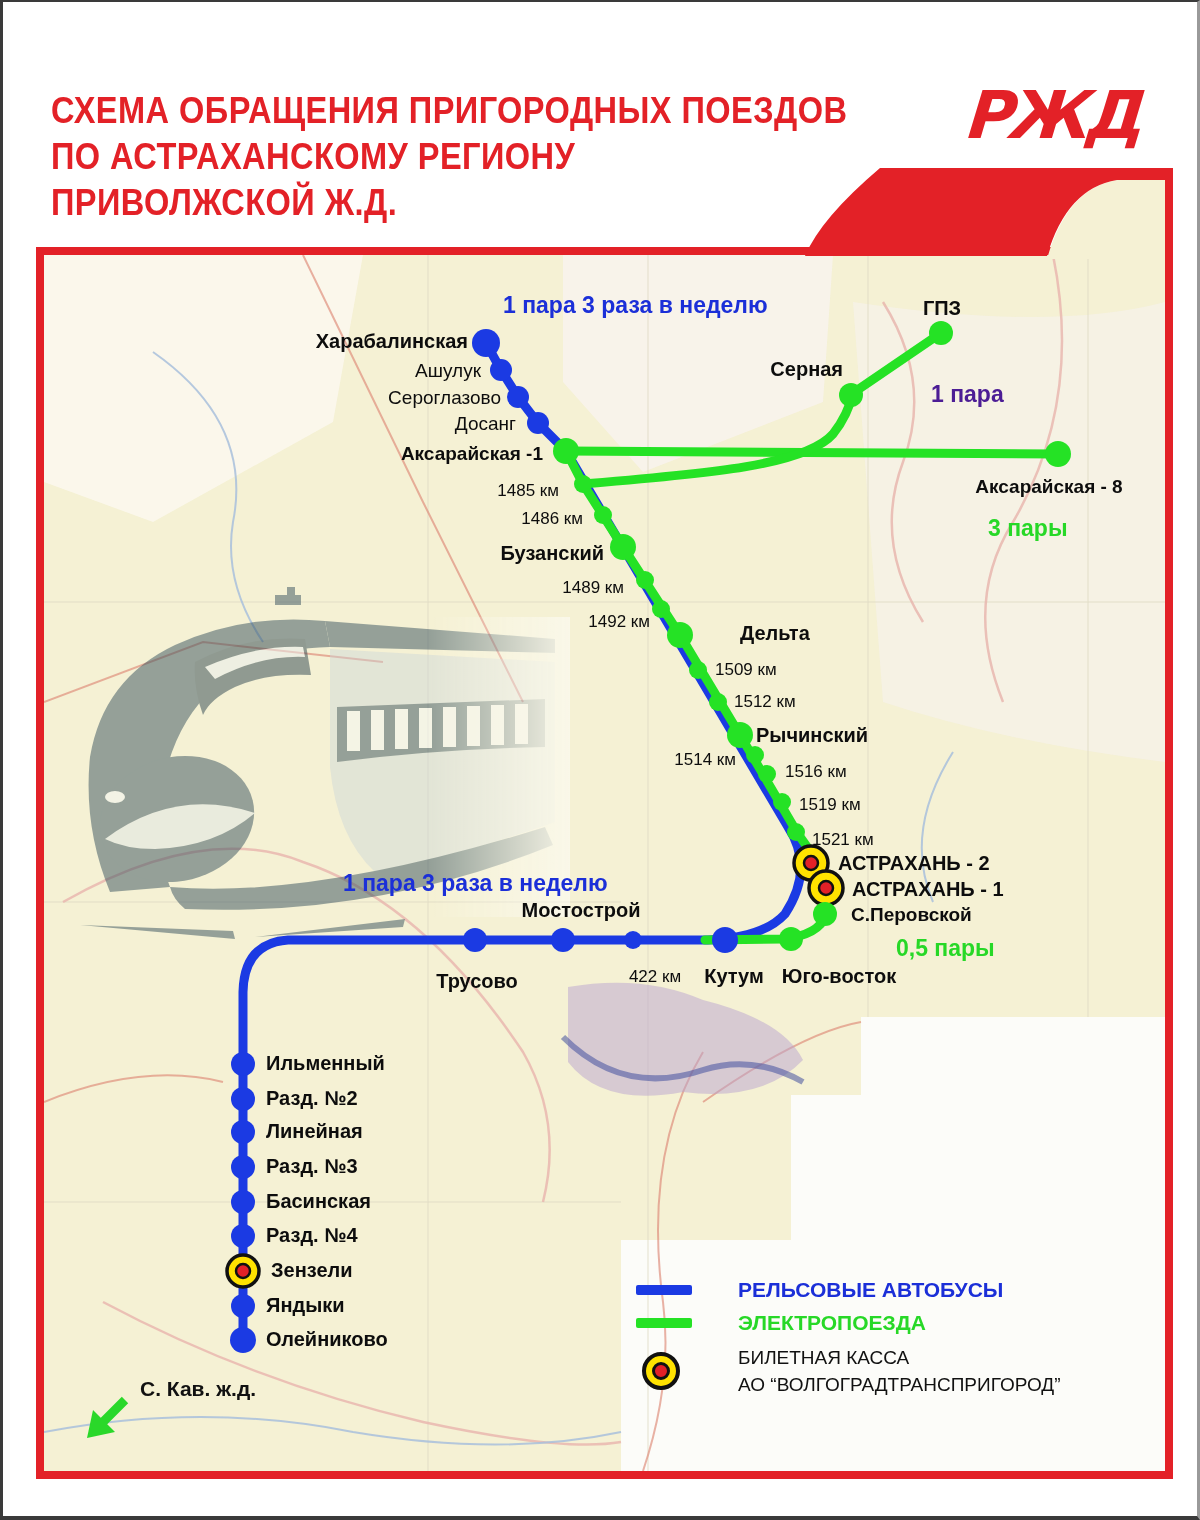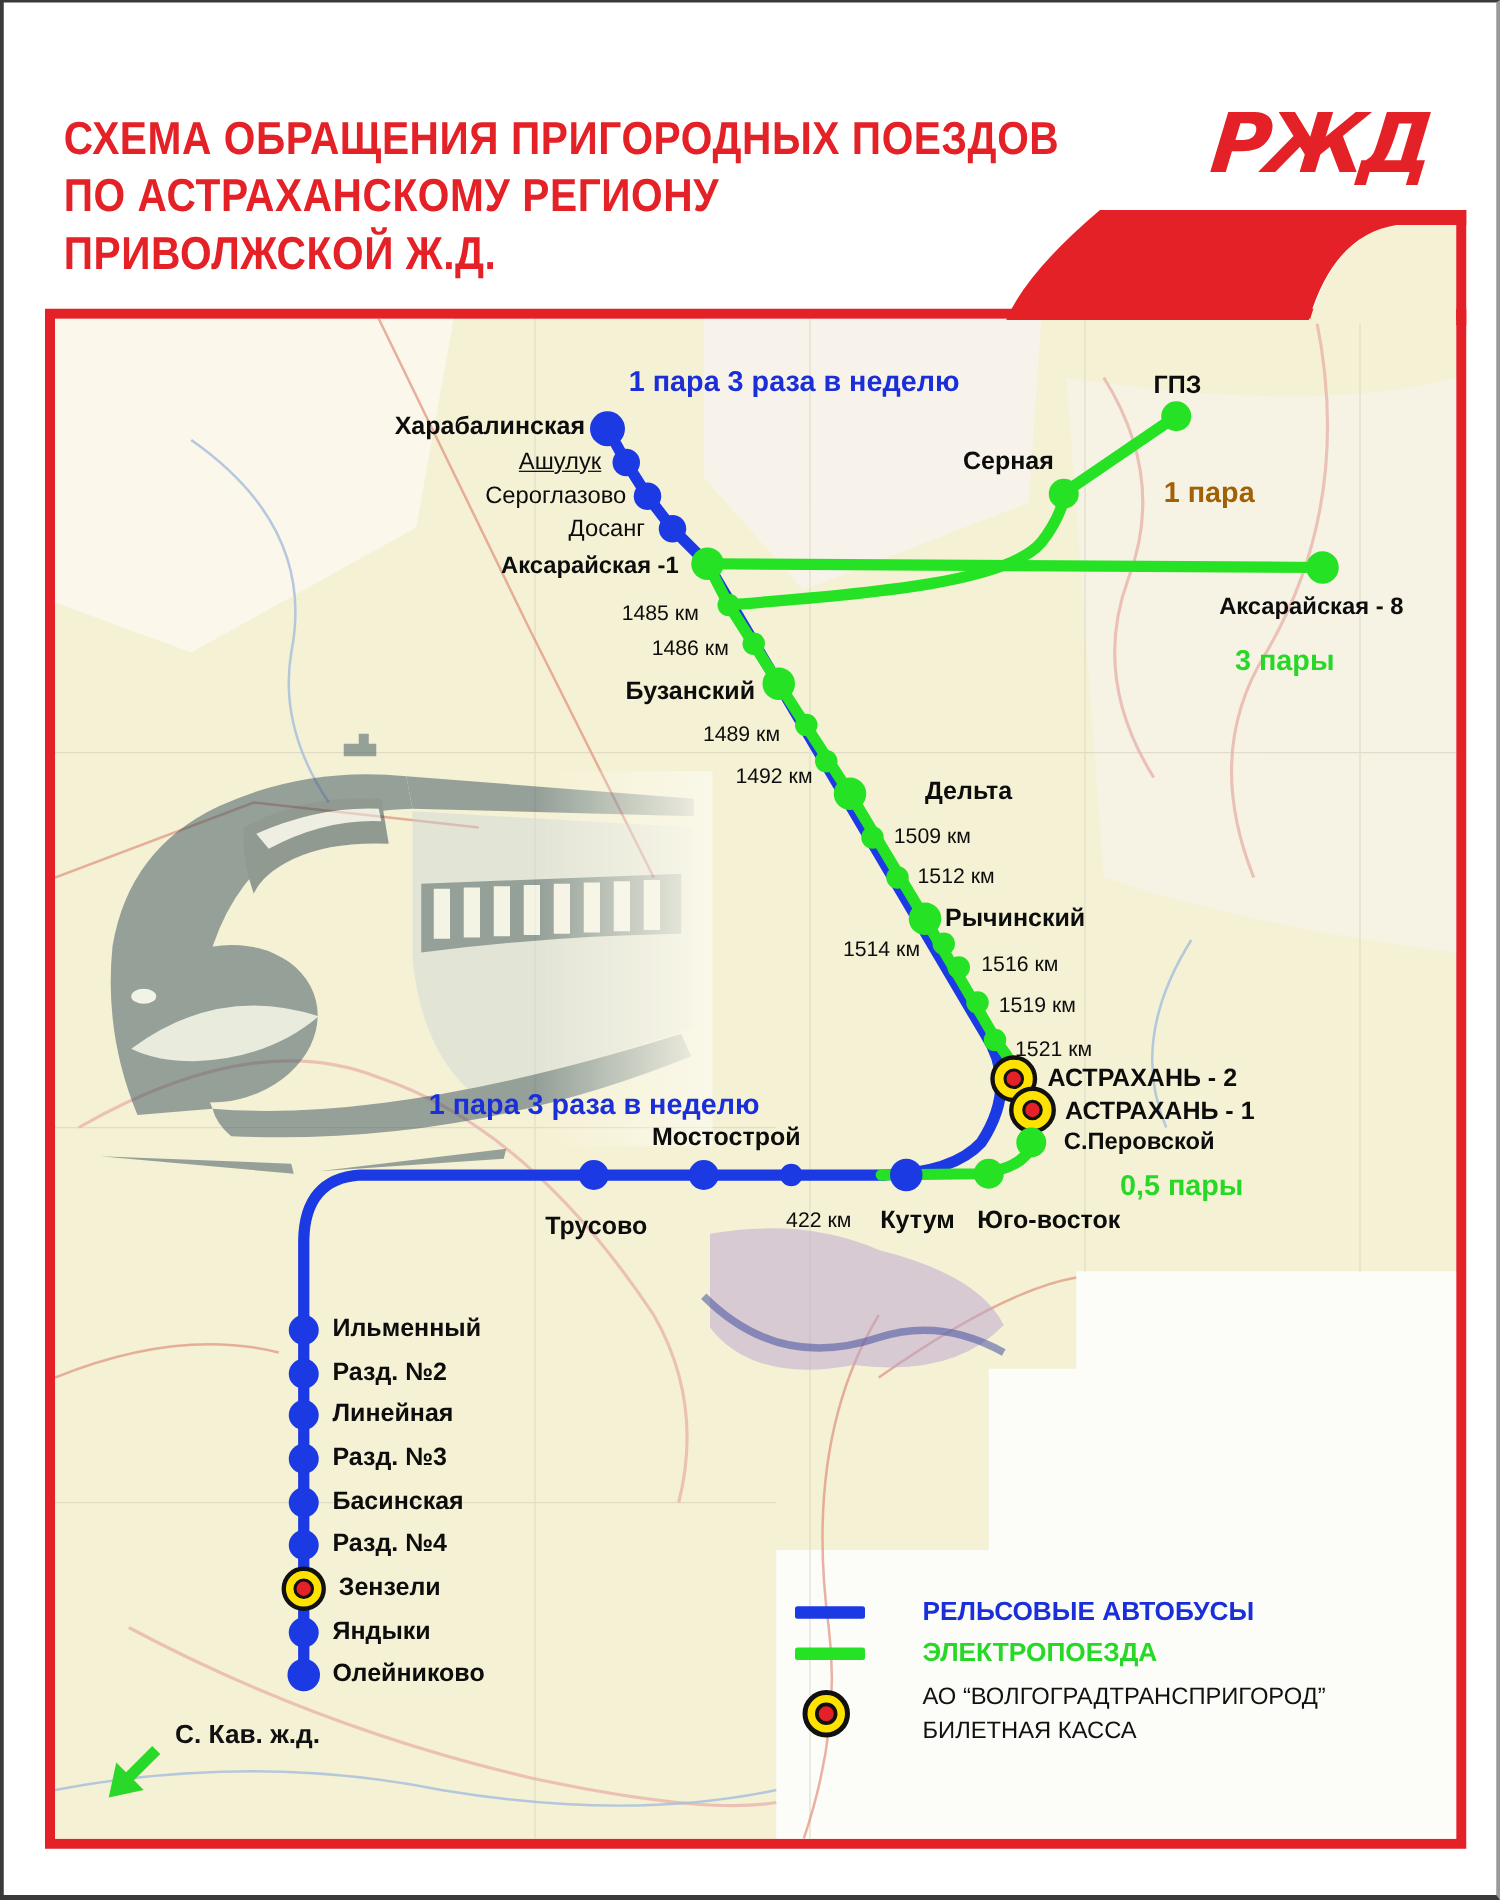--- a/index.html
+++ b/index.html
@@ -194,21 +194,21 @@
     </g>
 
     <g>
       <line x1="122" y1="1398" x2="98" y2="1422" stroke="#2ad82a" stroke-width="9"></line>
       <path d="M 84 1436 L 90 1408 L 112 1430 Z" fill="#2ad82a"></path>
     </g>
   </svg>
 
   <div id="labels">
       <div class="lbl anch-right bold" style="left: 465px; top: 340px; font-size: 20px;">Харабалинская</div>
-      <div class="lbl anch-right" style="left: 478px; top: 369px; font-size: 19px; text-decoration: underline;">Ашулук</div>
+      <div class="lbl anch-right" style="left: 478px; top: 369px; font-size: 19px;">Ашулук</div>
       <div class="lbl anch-right" style="left: 498px; top: 396px; font-size: 19px;">Сероглазово</div>
       <div class="lbl anch-right" style="left: 513px; top: 422px; font-size: 19px;">Досанг</div>
       <div class="lbl anch-right bold" style="left: 540px; top: 452px; font-size: 19px;">Аксарайская -1</div>
       <div class="lbl anch-center bold" style="left: 939px; top: 307px; font-size: 20px;">ГПЗ</div>
       <div class="lbl anch-right bold" style="left: 840px; top: 368px; font-size: 20px;">Серная</div>
       <div class="lbl anch-center bold" style="left: 1046px; top: 485px; font-size: 19px;">Аксарайская - 8</div>
       <div class="lbl anch-right" style="left: 556px; top: 489px; font-size: 17px;">1485 км</div>
       <div class="lbl anch-right" style="left: 580px; top: 517px; font-size: 17px;">1486 км</div>
       <div class="lbl anch-right bold" style="left: 601px; top: 552px; font-size: 20px;">Бузанский</div>
       <div class="lbl anch-right" style="left: 621px; top: 586px; font-size: 17px;">1489 км</div>
@@ -232,38 +232,38 @@
       <div class="lbl anch-left bold" style="left: 263px; top: 1062px; font-size: 20px;">Ильменный</div>
       <div class="lbl anch-left bold" style="left: 263px; top: 1097px; font-size: 20px;">Разд. №2</div>
       <div class="lbl anch-left bold" style="left: 263px; top: 1130px; font-size: 20px;">Линейная</div>
       <div class="lbl anch-left bold" style="left: 263px; top: 1165px; font-size: 20px;">Разд. №3</div>
       <div class="lbl anch-left bold" style="left: 263px; top: 1200px; font-size: 20px;">Басинская</div>
       <div class="lbl anch-left bold" style="left: 263px; top: 1234px; font-size: 20px;">Разд. №4</div>
       <div class="lbl anch-left bold" style="left: 268px; top: 1269px; font-size: 20px;">Зензели</div>
       <div class="lbl anch-left bold" style="left: 263px; top: 1304px; font-size: 20px;">Яндыки</div>
       <div class="lbl anch-left bold" style="left: 263px; top: 1338px; font-size: 20px;">Олейниково</div>
       <div class="lbl bold anch-left" style="left: 500px; top: 304px; font-size: 23px; color: rgb(27, 47, 216);">1 пара 3 раза в неделю</div>
-      <div class="lbl bold anch-left" style="left: 928px; top: 393px; font-size: 23px; color: #a16207;">1 пара</div>
+      <div class="lbl bold anch-left" style="left: 928px; top: 393px; font-size: 23px; color: #4c1d95;">1 пара</div>
       <div class="lbl bold anch-left" style="left: 985px; top: 527px; font-size: 23px; color: rgb(39, 216, 39);">3 пары</div>
       <div class="lbl bold anch-left" style="left: 340px; top: 882px; font-size: 23px; color: rgb(27, 47, 216);">1 пара 3 раза в неделю</div>
       <div class="lbl bold anch-left" style="left: 893px; top: 947px; font-size: 23px; color: rgb(39, 216, 39);">0,5 пары</div>
       <div class="lbl bold anch-left" style="left: 137px; top: 1387px; font-size: 21px; color: rgb(17, 17, 17);">С. Кав. ж.д.</div>
     </div>
 
   <div>
     <div class="legend-row" style="top:1270px;">
       <div class="legend-swatch" style="background: rgb(27, 58, 227);"></div>
       <div class="legend-label" style="color: rgb(27, 47, 216);">РЕЛЬСОВЫЕ АВТОБУСЫ</div>
     </div>
     <div class="legend-row" style="top:1303px;">
       <div class="legend-swatch" style="background: rgb(37, 226, 37);"></div>
       <div class="legend-label" style="color: rgb(39, 216, 39);">ЭЛЕКТРОПОЕЗДА</div>
     </div>
     <div class="legend-row" style="top:1338px;height:62px;">
       <div class="ticket-css"></div>
       <div class="legend-label plain" style="color: rgb(17, 17, 17);">
+        <div>БИЛЕТНАЯ КАССА</div>
         <div>АО “ВОЛГОГРАДТРАНСПРИГОРОД”</div>
-        <div>БИЛЕТНАЯ КАССА</div>
       </div>
     </div>
   </div>
 
 </div>
 
 </body></html>

